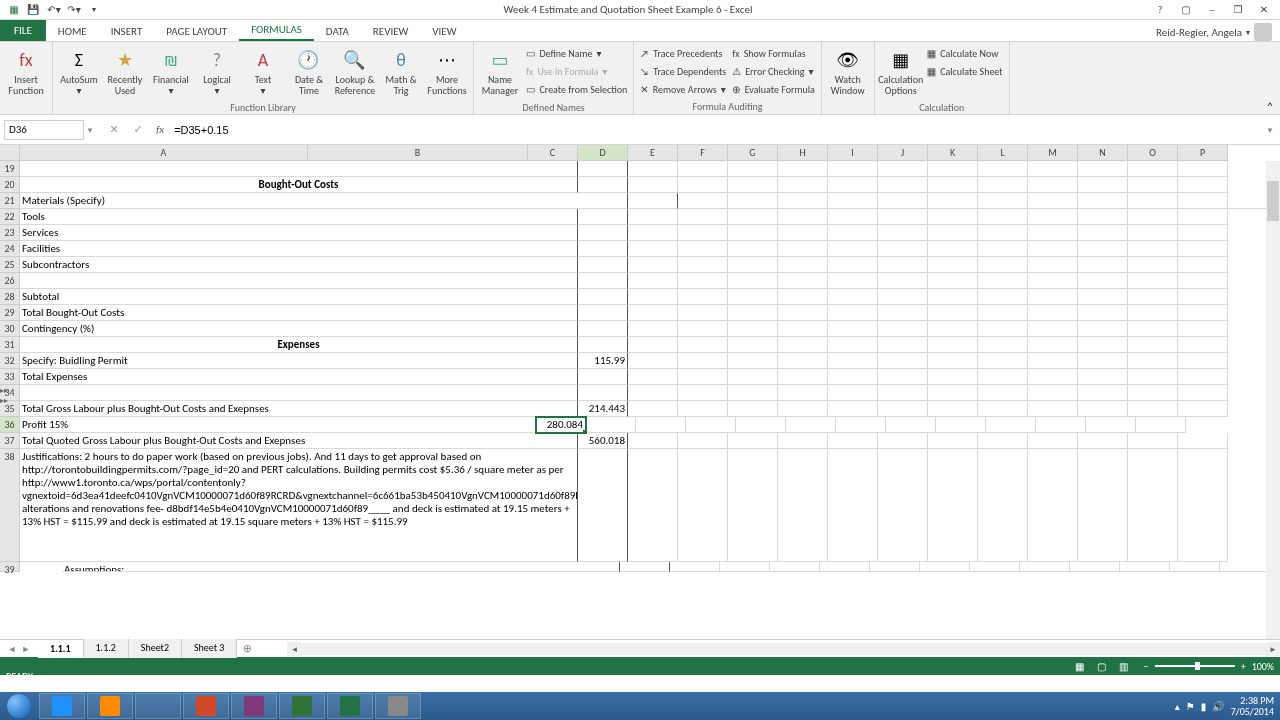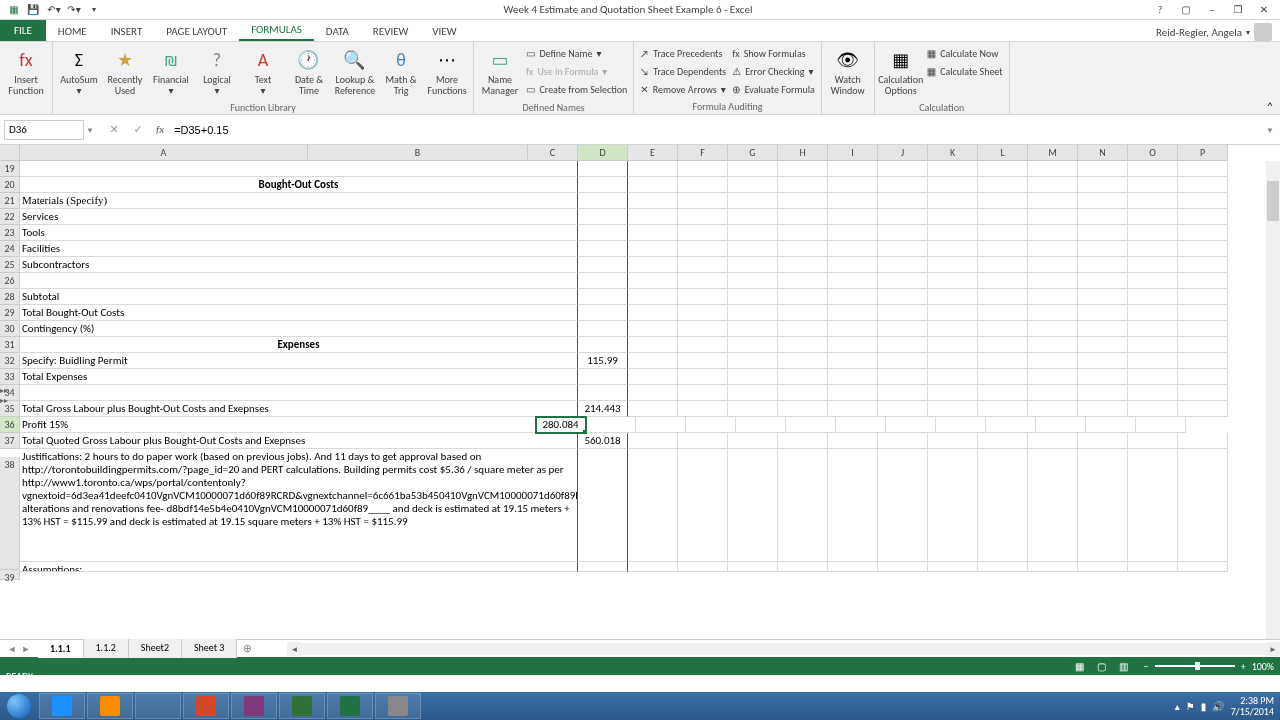--- a/index.html
+++ b/index.html
@@ -46,28 +46,28 @@
 
 .grid-area { position: relative; height: 494px; display: flex; background: #fff; }
 .corner-box { width: 20px; height: 16px; background: #e6e6e6; border-right: 1px solid #ccc; border-bottom: 1px solid #ccc; position: absolute; top: 0; left: 0; }
 .col-headers { position: absolute; top: 0; left: 20px; right: 14px; height: 16px; display: flex; }
 .col-header { background: #e6e6e6; border-right: 1px solid #ccc; border-bottom: 1px solid #ccc; text-align: center; font-size: 10px; color: #444; line-height: 16px; flex-shrink: 0; }
 .col-header.active { background: #d3e5c7; }
 .row-headers { position: absolute; top: 16px; left: 0; width: 20px; }
 .row-header { height: 16px; background: #e6e6e6; border-right: 1px solid #ccc; border-bottom: 1px solid #ccc; text-align: center; font-size: 10px; color: #444; line-height: 16px; }
 .row-header.active { background: #d3e5c7; }
 .row-header.thin { height: 10px; }
-.row-header.tall { height: 113px; margin-top: 8px; }
+.row-header.tall { height: 113px; }
 .cells { position: absolute; top: 16px; left: 20px; right: 14px; bottom: 0; }
 .cell-row { display: flex; height: 16px; }
 .cell-row.tall { height: 113px; }
-.cell-row.thin { height: 10px; }
+.cell-row.thin { height: 10px; margin-left: 42px; }
 .cell { border-right: 1px solid #d9d9d9; border-bottom: 1px solid #d9d9d9; padding: 0 2px; font-size: 11px; line-height: 15px; overflow: hidden; white-space: nowrap; flex-shrink: 0; }
 .cell.hdr { font-weight: bold; text-align: center; }
-.cell.right { text-align: center; }
+.cell.right { text-align: right; }
 .cell.wrap { white-space: normal; line-height: 13px; padding-top: 1px; }
 .cell.thick-br { border-right: 1px solid #555; }
 .selected-cell { outline: 2px solid #217346; outline-offset: -1px; position: relative; }
 .selected-cell::after { content: ''; position: absolute; right: -3px; bottom: -3px; width: 5px; height: 5px; background: #217346; }
 .vscroll { position: absolute; top: 16px; right: 0; width: 14px; bottom: 0; background: #f0f0f0; }
 .vscroll-thumb { width: 12px; height: 40px; background: #ccc; margin: 20px 1px; }
 
 
 .sheet-tab-bar { height: 18px; background: #fff; display: flex; align-items: center; border-top: 1px solid #ccc; }
 .sheet-nav { display: flex; gap: 2px; padding: 0 6px; }
@@ -333,53 +333,53 @@
         <div class="cell" style="width: 50px;"></div>
         <div class="cell" style="width: 50px;"></div>
         <div class="cell" style="width: 50px;"></div>
         <div class="cell" style="width: 50px;"></div>
         <div class="cell" style="width: 50px;"></div>
         <div class="cell" style="width: 50px;"></div>
         <div class="cell" style="width: 50px;"></div>
         <div class="cell" style="width: 50px;"></div>
       </div>
       <div class="cell-row">
-        <div class="cell thick-br" style="width: 558px; font-family: Liberation Serif, serif;">Materials (Specify)</div>
+        <div class="cell thick-br" style="width: 608px;">Materials (Specify)</div>
+        <div class="cell right thick-br" style="width: 50px;"></div>
+        <div class="cell" style="width: 50px;"></div>
+        <div class="cell" style="width: 50px;"></div>
+        <div class="cell" style="width: 50px;"></div>
+        <div class="cell" style="width: 50px;"></div>
+        <div class="cell" style="width: 50px;"></div>
+        <div class="cell" style="width: 50px;"></div>
+        <div class="cell" style="width: 50px;"></div>
+        <div class="cell" style="width: 50px;"></div>
+        <div class="cell" style="width: 50px;"></div>
+        <div class="cell" style="width: 50px;"></div>
+        <div class="cell" style="width: 50px;"></div>
+        <div class="cell" style="width: 50px;"></div>
+      </div>
+      <div class="cell-row">
+        <div class="cell thick-br" style="width: 558px;">Tools</div>
         <div class="cell right thick-br" style="width: 50px;"></div>
         <div class="cell" style="width: 50px;"></div>
         <div class="cell" style="width: 50px;"></div>
         <div class="cell" style="width: 50px;"></div>
         <div class="cell" style="width: 50px;"></div>
         <div class="cell" style="width: 50px;"></div>
         <div class="cell" style="width: 50px;"></div>
         <div class="cell" style="width: 50px;"></div>
         <div class="cell" style="width: 50px;"></div>
         <div class="cell" style="width: 50px;"></div>
         <div class="cell" style="width: 50px;"></div>
         <div class="cell" style="width: 50px;"></div>
         <div class="cell" style="width: 50px;"></div>
       </div>
       <div class="cell-row">
         <div class="cell thick-br" style="width: 558px;">Services</div>
-        <div class="cell right thick-br" style="width: 50px;"></div>
-        <div class="cell" style="width: 50px;"></div>
-        <div class="cell" style="width: 50px;"></div>
-        <div class="cell" style="width: 50px;"></div>
-        <div class="cell" style="width: 50px;"></div>
-        <div class="cell" style="width: 50px;"></div>
-        <div class="cell" style="width: 50px;"></div>
-        <div class="cell" style="width: 50px;"></div>
-        <div class="cell" style="width: 50px;"></div>
-        <div class="cell" style="width: 50px;"></div>
-        <div class="cell" style="width: 50px;"></div>
-        <div class="cell" style="width: 50px;"></div>
-        <div class="cell" style="width: 50px;"></div>
-      </div>
-      <div class="cell-row">
-        <div class="cell thick-br" style="width: 558px;">Tools</div>
         <div class="cell right thick-br" style="width: 50px;"></div>
         <div class="cell" style="width: 50px;"></div>
         <div class="cell" style="width: 50px;"></div>
         <div class="cell" style="width: 50px;"></div>
         <div class="cell" style="width: 50px;"></div>
         <div class="cell" style="width: 50px;"></div>
         <div class="cell" style="width: 50px;"></div>
         <div class="cell" style="width: 50px;"></div>
         <div class="cell" style="width: 50px;"></div>
         <div class="cell" style="width: 50px;"></div>
@@ -698,16 +698,16 @@
   <div class="task-btn">
       <div class="task-ico" style="background:#888"></div>
     </div>
   <div class="systray">
     <span>▴</span>
     <span>⚑</span>
     <span>▮</span>
     <span>🔊</span>
     <div class="clock">
       <div>2:38 PM</div>
-        <div>7/15/2014</div>
+        <div>7/05/2014</div>
     </div>
   </div>
 </div>
 
 </body></html>

